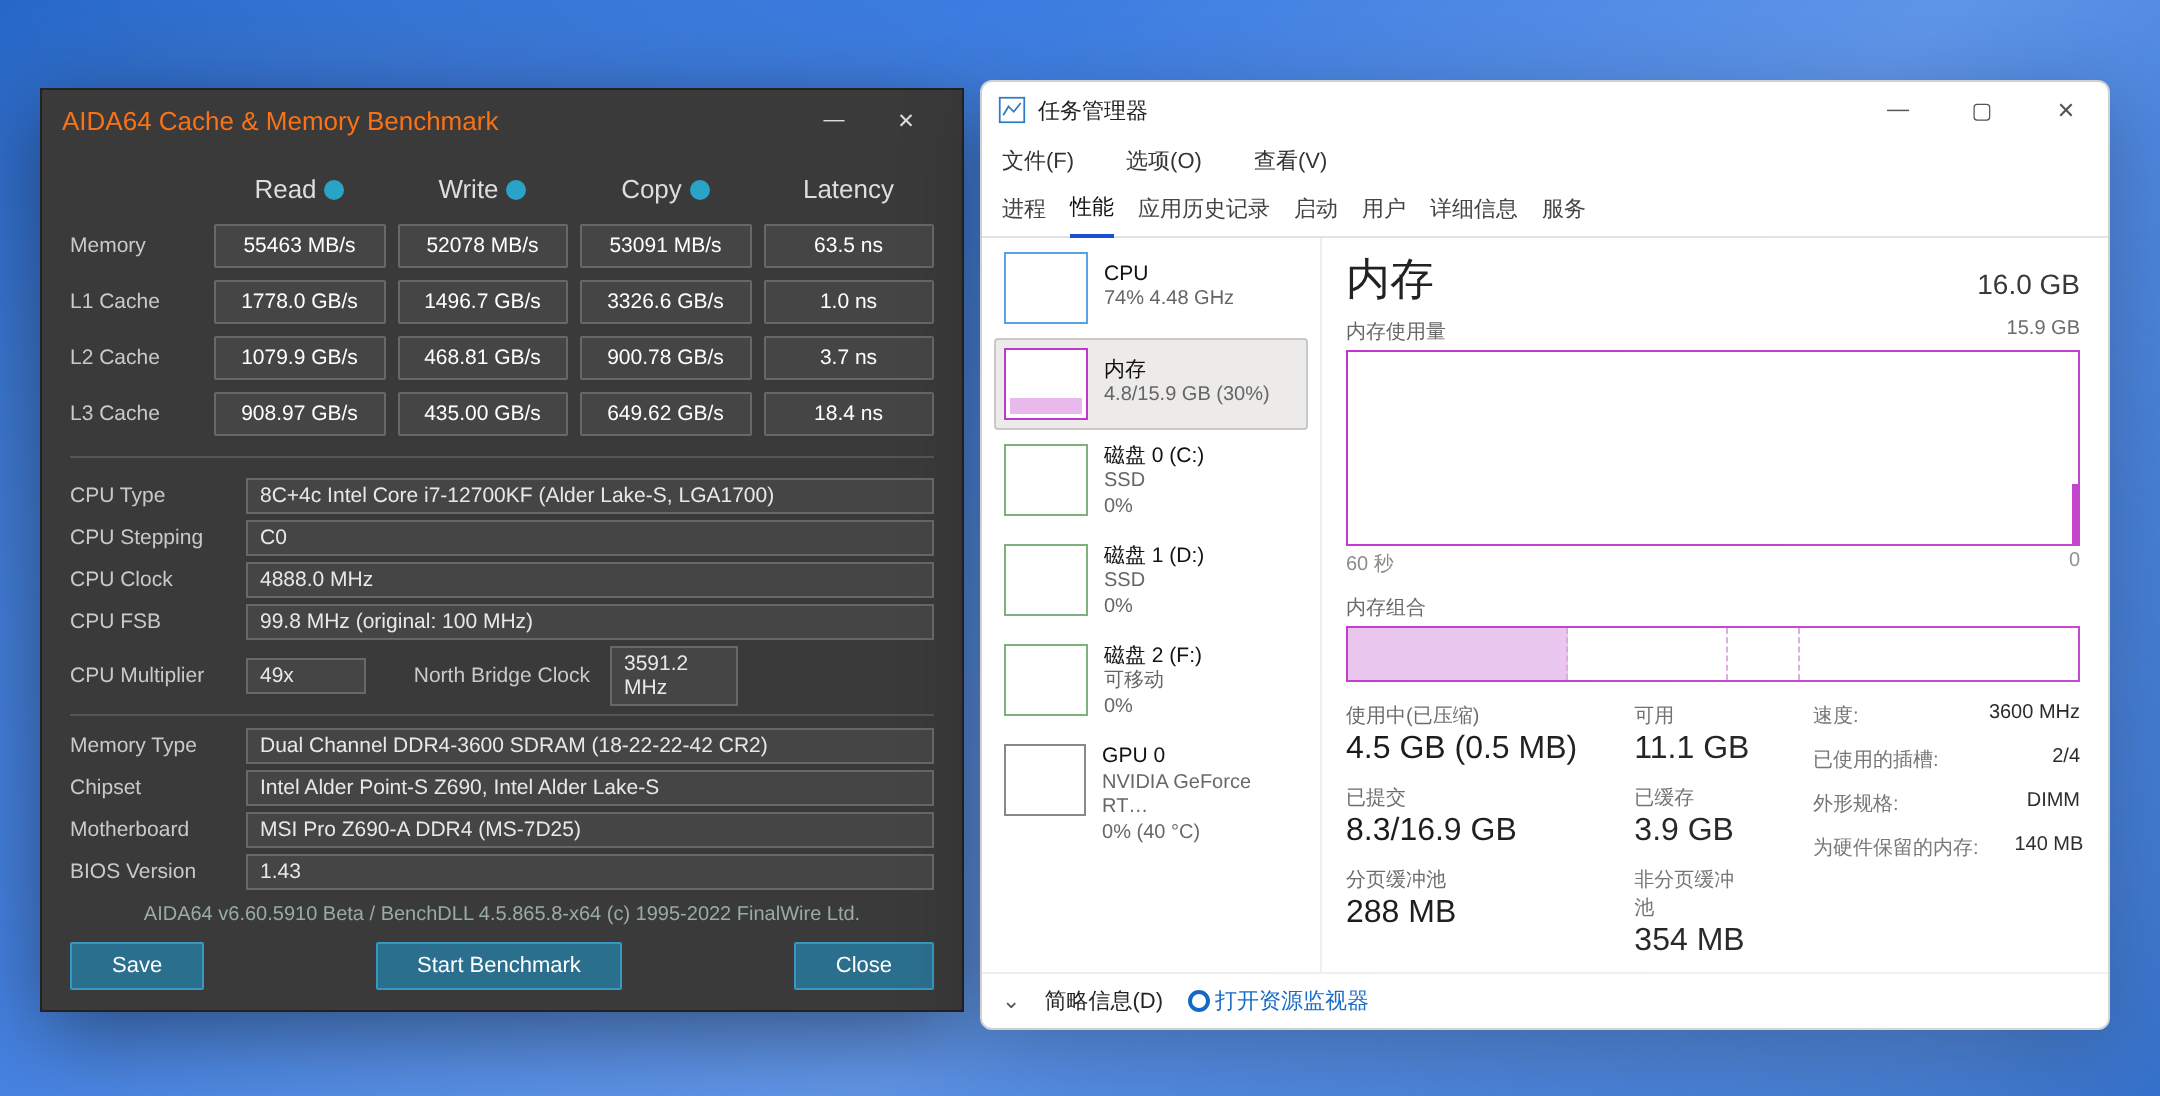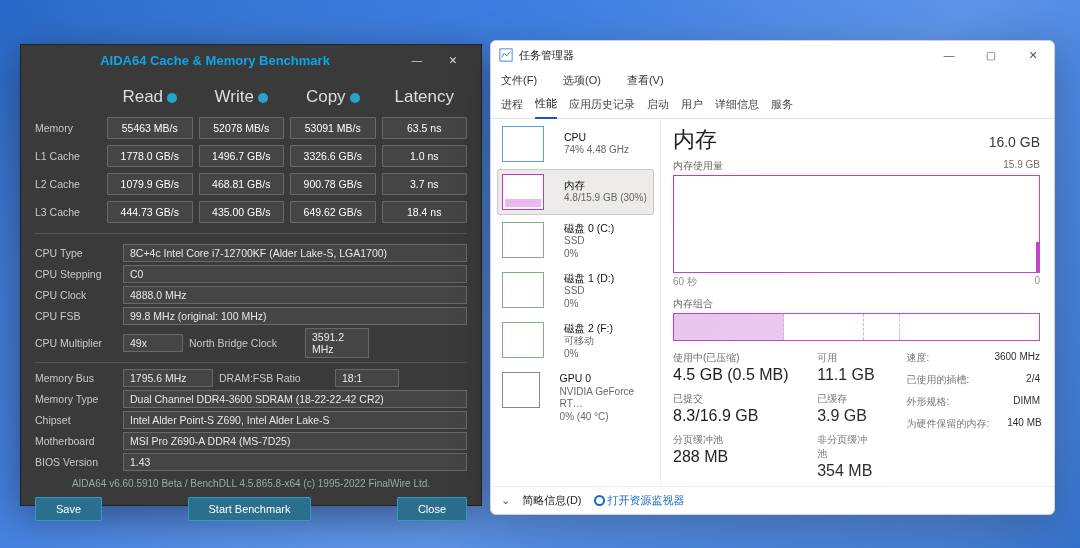--- a/index.html
+++ b/index.html
@@ -19,43 +19,43 @@
   
   .aida {
     position: absolute; left: 20px; top: 44px;
     width: 462px; height: 462px;
     background: #3a3a3a; color: #e8e8e8;
     font-size: 10.5px;
     box-shadow: 0 10px 40px rgba(0,0,0,.45);
     border: 1px solid #222;
   }
   .aida-title { height: 30px; display: flex; align-items: center; padding: 0 10px; background: #3a3a3a; }
-  .aida-title-text { font-size: 13px; font-weight: 700; flex: 1; color: #0ea5e9; text-align: center; }
+  .aida-title-text { font-size: 13px; font-weight: 400; flex: 1; color: #f97316; }
   .aida-title .wbtn { width: 36px; height: 24px; display:flex; align-items:center; justify-content:center; color:#ddd; }
   .aida-body { padding: 8px 14px 10px; height: calc(100% - 30px); display:flex; flex-direction:column; }
   .hdr-row, .bench-row { display:flex; align-items:center; gap:6px; margin-bottom:6px; }
   .hdr-row .lbl, .bench-row .lbl { width: 66px; color:#c9c9c9; }
   .hdr-cell, .bench-cell {
     flex:1; text-align:center; padding:4px 0;
   }
-  .hdr-cell { color:#ddd; font-size:17px; }
+  .hdr-cell { color:#ddd; font-size:13px; }
   .bench-cell {
     background:#454545; border:1px solid #686868; border-radius:1px;
     font-size:10.5px; color:#fff;
   }
   .hdr-cell .dot { display:inline-block; width:10px; height:10px; border-radius:50%; background:#29a3c8; margin-left:4px; vertical-align:-1px; }
 
   .info-grid { margin-top: 4px; }
   .info-row { display:flex; align-items:center; gap:6px; margin-bottom:3px; }
   .info-row .lbl { width: 82px; color:#c9c9c9; }
   .info-row .val {
     flex:1; background:#454545; border:1px solid #686868; padding:2px 6px;
     font-size:10.5px; white-space:nowrap; overflow:hidden; text-overflow:ellipsis;
   }
-  .info-row .lbl2 { width:110px; color:#c9c9c9; padding-right:4px; }
+  .info-row .lbl2 { width:110px; color:#c9c9c9; text-align:right; padding-right:4px; }
   .info-row .val2 { width:64px; background:#454545; border:1px solid #686868; padding:2px 6px; text-align:left; }
   .footer-line { text-align:center; color:#9aa; font-size:10px; margin-top:4px; }
   .aida-buttons { display:flex; justify-content:space-between; margin-top:8px;gap:30px; }
   .aida-btn {
     background:#2b6f8f; color:#fff; border:1px solid #3798c0;
     padding:5px 20px; font-size:11px; border-radius:1px;
   }
   hr.sep { border:none; border-top:1px solid #555; margin:4px 0 6px; }
 
   
@@ -74,21 +74,21 @@
   .tm-titlebar .ttl { font-size:11px; flex:1; }
   .tm-titlebar .wbtn { width:42px; height:28px; display:flex; align-items:center; justify-content:center; color:#555; font-size:11px; }
   .tm-menu { height:22px; display:flex; align-items:center; gap:26px; padding:0 10px; font-size:11px; color:#333; }
   .tm-tabs { height:28px; display:flex; align-items:center; gap:12px; padding:0 10px; font-size:11px; border-bottom:1px solid #e3e3e3; color:#444; }
   .tm-tabs .tab { padding:6px 0; }
   .tm-tabs .tab.active { color:#111; border-bottom:2px solid #1d4ed8; }
 
   .tm-content { flex:1; display:flex; min-height:0; }
   .tm-side { width:170px; border-right:1px solid #eee; overflow:hidden; padding:2px 6px; }
   .side-card {
-    display:flex; gap:20px; padding:4px 4px; border:1px solid transparent; border-radius:2px;
+    display:flex; gap:8px; padding:4px 4px; border:1px solid transparent; border-radius:2px;
     margin-bottom:2px;
   }
   .side-card.active { background:#ecebea; border:1px solid #c8c8c8; }
   .side-thumb { width:42px; height:36px; border:1px solid #c7c7c7; position:relative; background:#fff; }
   .side-thumb.mem { border-color:#c038c9; }
   .side-thumb.mem::after{content:"";position:absolute;left:2px;right:2px;top:70%;bottom:2px;background:#e9b9ee;}
   .side-thumb.cpu { border-color:#5aa3e0; }
   .side-thumb.disk { border-color:#7fb17f; }
   .side-thumb.gpu { border-color:#888; }
   .side-info { display:flex; flex-direction:column; justify-content:center; font-size:10.5px; line-height:1.25; }
@@ -163,21 +163,21 @@
     </div>
     <div class="bench-row">
       <div class="lbl">L2 Cache</div>
       <div class="bench-cell">1079.9 GB/s</div>
       <div class="bench-cell">468.81 GB/s</div>
       <div class="bench-cell">900.78 GB/s</div>
       <div class="bench-cell">3.7 ns</div>
     </div>
     <div class="bench-row">
       <div class="lbl">L3 Cache</div>
-      <div class="bench-cell">444.73 GB/s</div>
+      <div class="bench-cell">908.97 GB/s</div>
       <div class="bench-cell">435.00 GB/s</div>
       <div class="bench-cell">649.62 GB/s</div>
       <div class="bench-cell">18.4 ns</div>
     </div>
 
     <hr class="sep">
 
     <div class="info-grid">
       <div class="info-row">
           <div class="lbl">CPU Type</div>
@@ -195,26 +195,20 @@
           <div class="lbl">CPU FSB</div>
           <div class="val">99.8 MHz  (original: 100 MHz)</div>
         </div>
       <div class="info-row">
         <div class="lbl">CPU Multiplier</div>
         <div class="val" style="flex:0 0 60px">49x</div>
         <div class="lbl2">North Bridge Clock</div>
         <div class="val2">3591.2 MHz</div>
       </div>
       <hr class="sep">
-      <div class="info-row">
-        <div class="lbl">Memory Bus</div>
-        <div class="val" style="flex:0 0 90px">1795.6 MHz</div>
-        <div class="lbl2">DRAM:FSB Ratio</div>
-        <div class="val2">18:1</div>
-      </div>
       <div class="info-row">
           <div class="lbl">Memory Type</div>
           <div class="val">Dual Channel DDR4-3600 SDRAM  (18-22-22-42 CR2)</div>
         </div>
       <div class="info-row">
           <div class="lbl">Chipset</div>
           <div class="val">Intel Alder Point-S Z690, Intel Alder Lake-S</div>
         </div>
       <div class="info-row">
           <div class="lbl">Motherboard</div>

